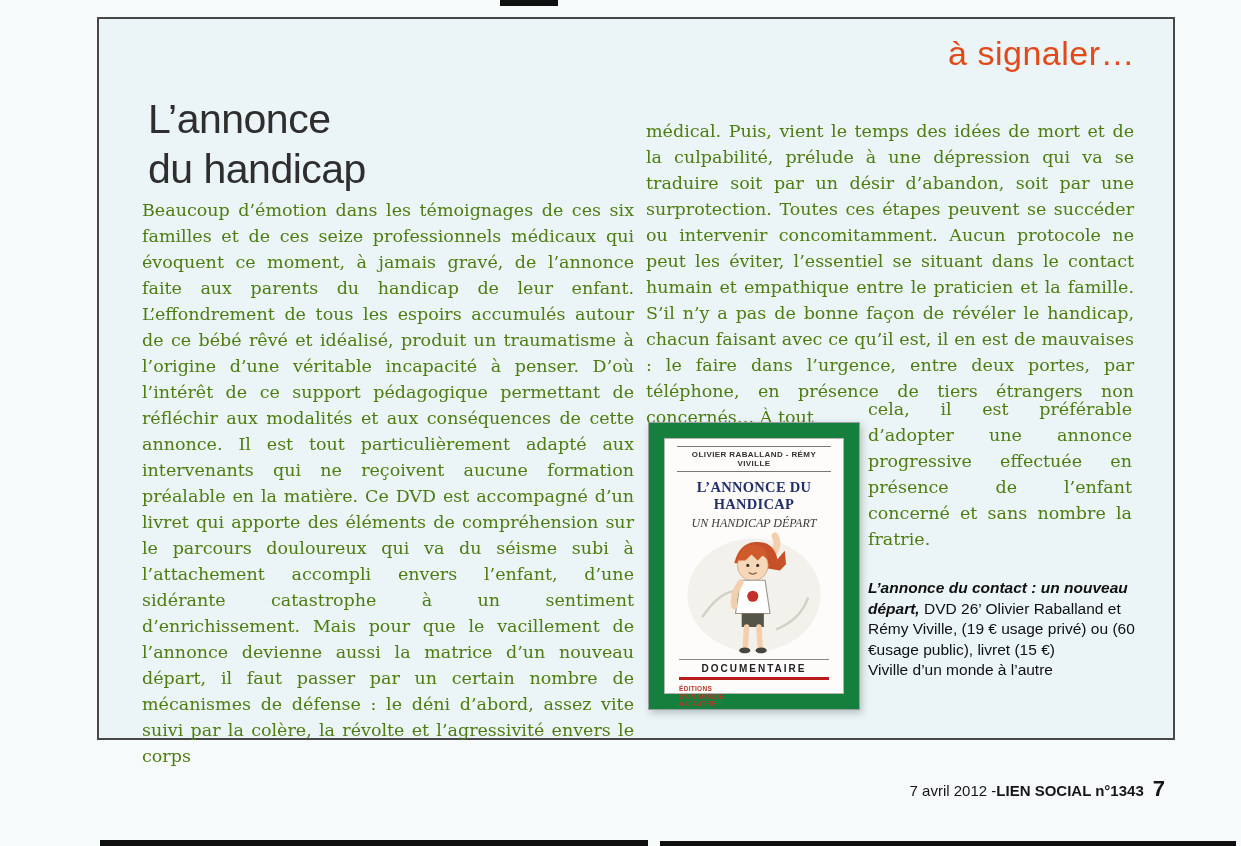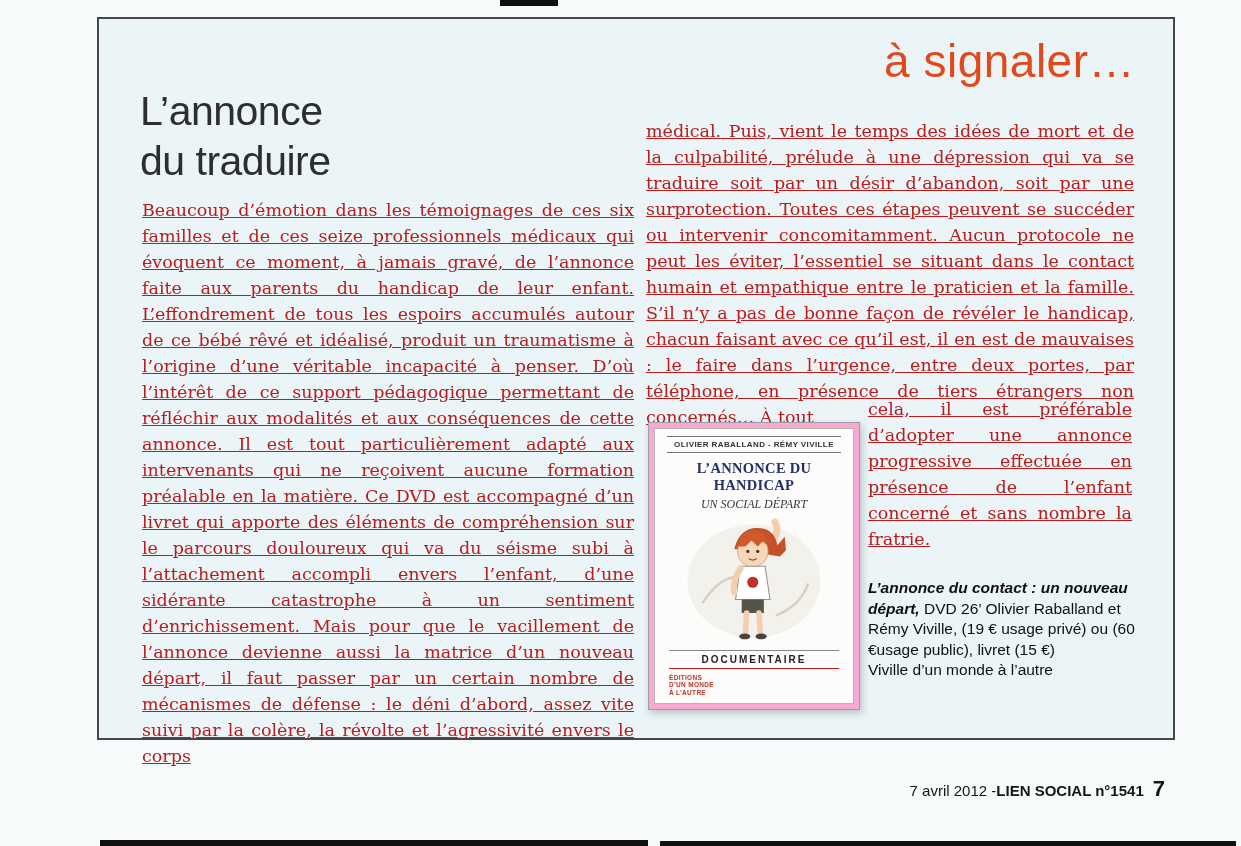--- a/index.html
+++ b/index.html
@@ -21,60 +21,59 @@
     width: 1078px; height: 723px;
     border: 2px solid #474747;
     background: #ebf4f6;
     box-sizing: border-box;
   }
   .section-label {
     position: absolute;
     top: 34px; left: 840px; width: 295px;
     text-align: right;
     font-family: "Liberation Sans", sans-serif;
-    font-size: 46px;
+    font-size: 34px;
     color: #e2491a;
     letter-spacing: 0.5px;
   }
   .title {
     position: absolute;
     left: 132px; top: 78px;
-    margin: 8px;
+    margin: 16px;
     font-family: "Liberation Sans", sans-serif;
     font-weight: 400;
     font-size: 41px;
     line-height: 50px;
     letter-spacing: -0.5px;
     color: #2e2e2e;
   }
   .col {
     position: absolute;
     margin: 0;
     font-family: "DejaVu Serif", serif;
     font-size: 17.5px;
     line-height: 26px;
-    color: #b91c1c;
+    color: #4d7c0f;
     text-align: justify;
     hyphens: auto;
-    text-decoration: underline;
   }
   .left-col  { left: 142px; top: 197px; width: 492px; }
   .right-col-top { left: 646px; top: 118px; width: 488px; }
   .wrap-col  { left: 868px; top: 396px; width: 264px; }
 
   
   .dvd {
     position: absolute;
     left: 648px; top: 422px;
     width: 212px; height: 288px;
-    background: #f9a8d4;
+    background: #15803d;
     border: 1px solid #9aa0a4;
     box-shadow: 2px 3px 7px rgba(60,70,80,.3);
     box-sizing: border-box;
-    padding: 5px;
+    padding: 15px;
   }
   .dvd-inner {
     height: 100%;
     box-sizing: border-box;
     border: 1px solid #b8b4ac;
     background: #fdfcfa;
     display: flex;
     flex-direction: column;
   }
   .dvd-authors {
@@ -109,21 +108,21 @@
   .dvd-art {
     flex: 1;
     display: flex;
     align-items: center;
     justify-content: center;
   }
   .dvd-genre {
     margin: 0 14px 4px;
     padding: 3px 0;
     border-top: 1px solid #888;
-    border-bottom: 1px solid #b91c1c;
+    border-bottom: 3px solid #b91c1c;
     text-align: center;
     font-weight: 700;
     font-size: 10px;
     letter-spacing: 2px;
     color: #222;
   }
   .dvd-pub {
     margin: 1px 14px 7px;
     font-size: 6.5px;
     line-height: 7.5px;
@@ -164,32 +163,32 @@
 <body>
 
 <div class="canvas">
 
   <div class="frame"></div>
 
   <div class="section-label">à signaler…</div>
 
   <h1 class="title">
     <span>L’annonce</span><br>
-    <span>du traduire</span>
+    <span>du handicap</span>
   </h1>
 
   <p class="col left-col" lang="fr">Beaucoup d’émotion dans les témoignages de ces six familles et de ces seize professionnels médicaux qui évoquent ce moment, à jamais gravé, de l’annonce faite aux parents du handicap de leur enfant. L’effondrement de tous les espoirs accumulés autour de ce bébé rêvé et idéalisé, produit un traumatisme à l’origine d’une véritable incapacité à penser. D’où l’intérêt de ce support pédagogique permettant de réfléchir aux modalités et aux conséquences de cette annonce. Il est tout particulièrement adapté aux intervenants qui ne reçoivent aucune formation préalable en la matière. Ce DVD est accompagné d’un livret qui apporte des éléments de compréhension sur le parcours douloureux qui va du séisme subi à l’attachement accompli envers l’enfant, d’une sidérante catastrophe à un sentiment d’enrichissement. Mais pour que le vacillement de l’annonce devienne aussi la matrice d’un nouveau départ, il faut passer par un certain nombre de mécanismes de défense : le déni d’abord, assez vite suivi par la colère, la révolte et l’agressivité envers le corps</p>
 
   <p class="col right-col-top" lang="fr">médical. Puis, vient le temps des idées de mort et de la culpabilité, prélude à une dépression qui va se traduire soit par un désir d’abandon, soit par une surprotection. Toutes ces étapes peuvent se succéder ou intervenir concomitamment. Aucun protocole ne peut les éviter, l’essentiel se situant dans le contact humain et empathique entre le praticien et la famille. S’il n’y a pas de bonne façon de révéler le handicap, chacun faisant avec ce qu’il est, il en est de mauvaises : le faire dans l’urgence, entre deux portes, par téléphone, en présence de tiers étrangers non concernés… À tout</p>
 
   <div class="dvd">
     <div class="dvd-inner">
       <div class="dvd-authors">Olivier Raballand - Rémy Viville</div>
       <div class="dvd-title">L’ANNONCE DU HANDICAP</div>
-      <div class="dvd-subtitle">UN SOCIAL DÉPART</div>
+      <div class="dvd-subtitle">UN HANDICAP DÉPART</div>
       <div class="dvd-art">
         <svg width="150" height="128" viewBox="0 0 120 104">
 
           <ellipse cx="60" cy="52" rx="54" ry="46" fill="#e9e7e0" opacity="0.55"></ellipse>
           <path d="M18,70 q20,-30 40,-18" stroke="#d4d0c6" stroke-width="2" fill="none"></path>
           <path d="M78,80 q20,-8 26,-26" stroke="#d4d0c6" stroke-width="2" fill="none"></path>
 
           <path d="M68,28 q15,-14 9,-24" stroke="#f3cfae" stroke-width="5.5" fill="none" stroke-linecap="round"></path>
 
           <path d="M44,26 q4,-16 17,-17 q15,-1 18,14 l6,-7 1,11 -5,5 z" fill="#c65128"></path>
@@ -227,21 +226,21 @@
 
   <p class="col wrap-col" lang="fr">cela, il est préférable d’adopter une annonce progressive effectuée en présence de l’enfant concerné et sans nombre la fratrie.</p>
 
   <div class="caption">
     <span class="cap-lead">L’annonce du contact : un nouveau départ,</span><span> DVD 26’ Olivier Raballand et Rémy Viville, (19 € usage privé) ou (60 €usage public), livret (15 €)</span>
     <div class="cap-line">Viville d’un monde à l’autre</div>
   </div>
 
   <div class="footer">
     <span>7 avril 2012 - </span>
-    <span class="footer-mag">LIEN SOCIAL n°1541</span>
+    <span class="footer-mag">LIEN SOCIAL n°1343</span>
     <span class="footer-page">7</span>
   </div>
 
   <div class="artifact art-top"></div>
   <div class="artifact art-bottom-left"></div>
   <div class="artifact art-bottom-right"></div>
 
 </div>
 
 </body></html>

